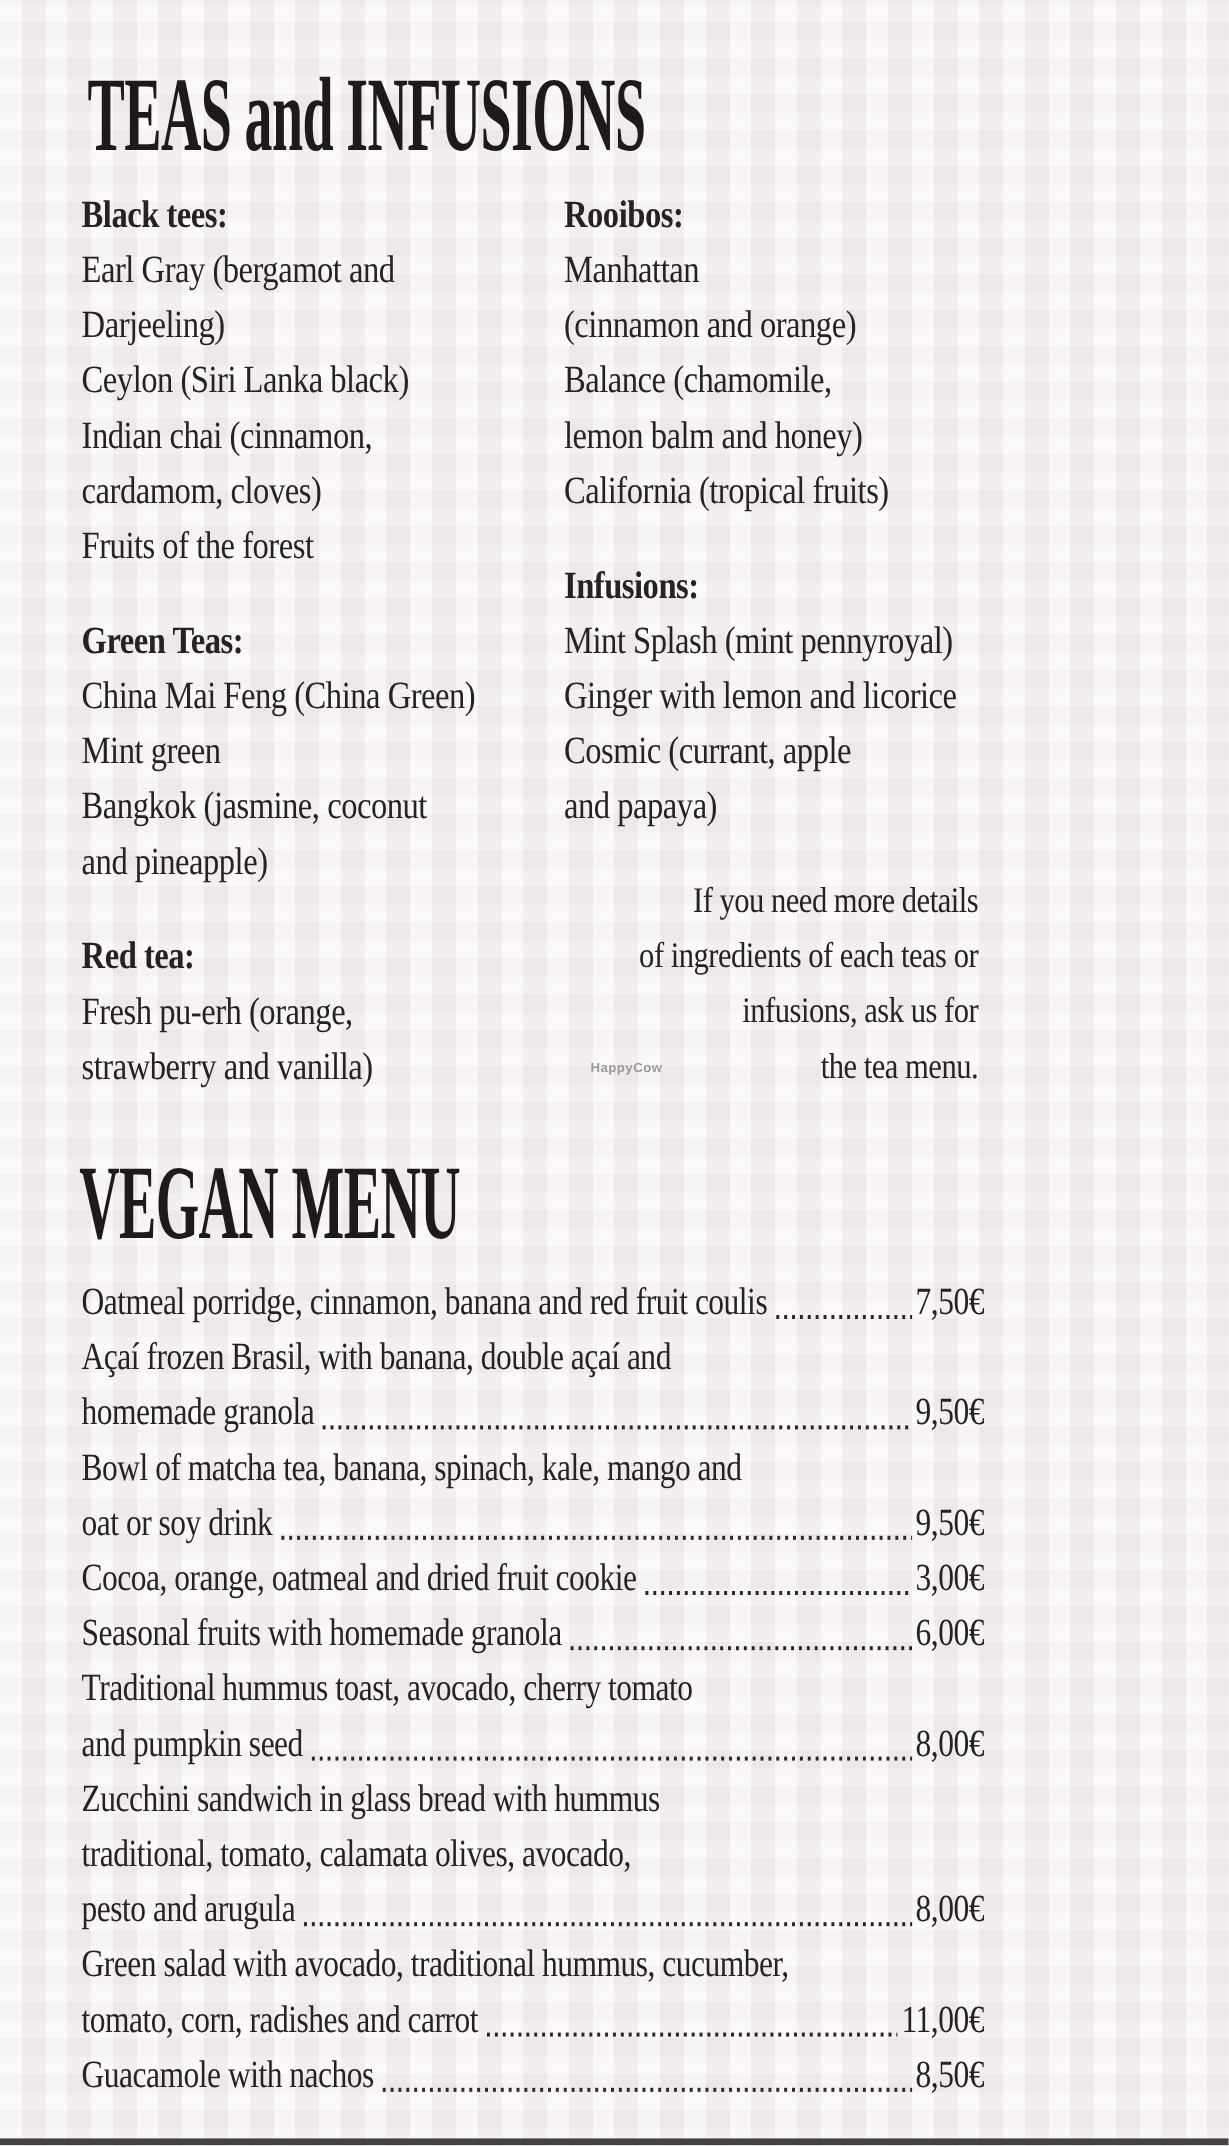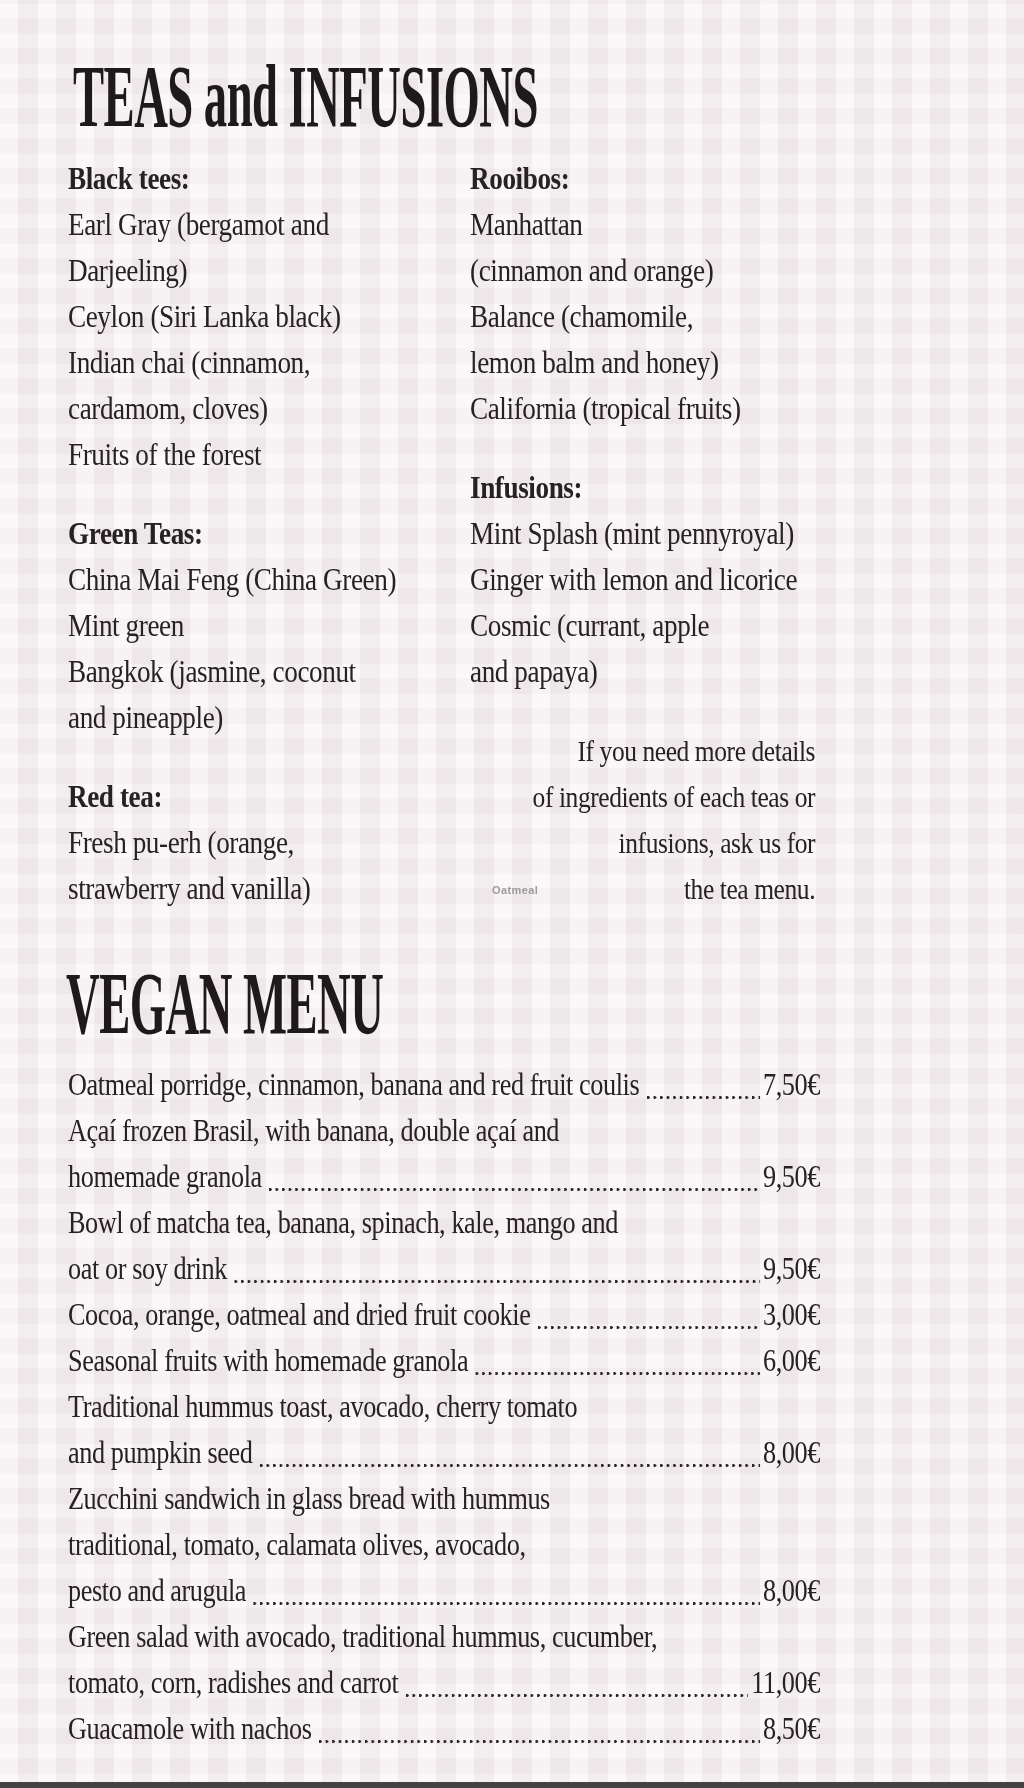--- a/index.html
+++ b/index.html
@@ -119,21 +119,21 @@
       <div class="tea-line">and papaya)</div>
     </div>
     <div class="note">
       <div class="note-line">If you need more details</div>
       <div class="note-line">of ingredients of each teas or</div>
       <div class="note-line">infusions, ask us for</div>
       <div class="note-line">the tea menu.</div>
     </div>
   </div>
 
-  <div id="watermark">Oatmeal</div>
+  <div id="watermark">HappyCow</div>
 
   <div id="vegan-title" class="big-title">VEGAN MENU</div>
 
   <div id="menu-list">
 
     <div class="menu-item">
       <div class="m-row">
         <span class="m-name">Oatmeal porridge, cinnamon, banana and red fruit coulis</span>
         <span class="leader"></span>
         <span class="m-price">7,50€</span>

